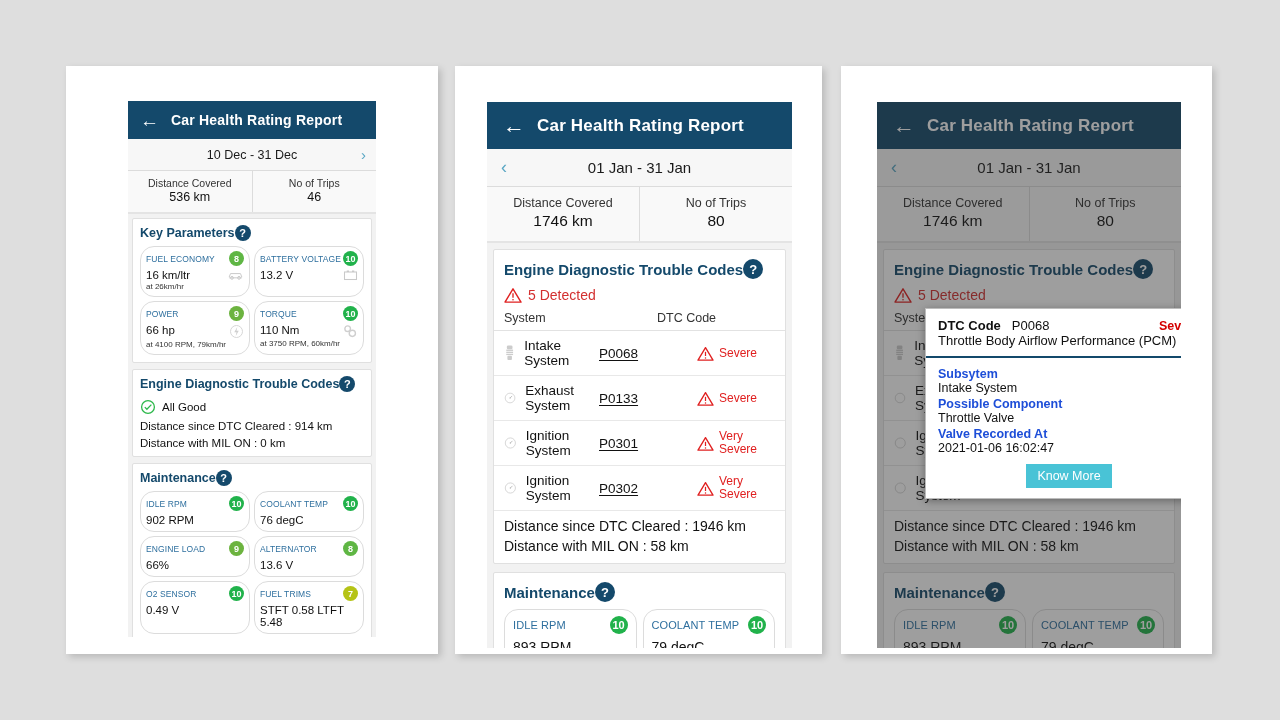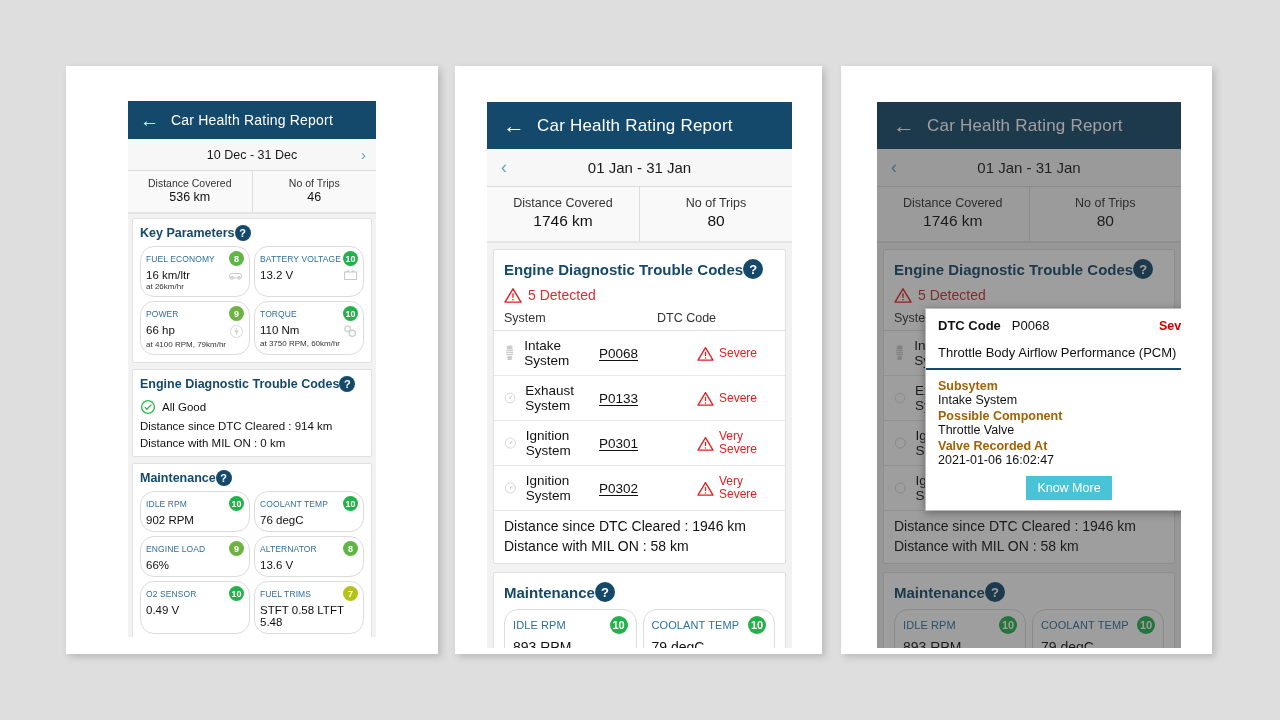--- a/index.html
+++ b/index.html
@@ -30,21 +30,21 @@
   .appbar {
     background: #14496b;
     color: #ffffff;
     display: flex; align-items: center;
     gap: 12px;
   }
   .appbar.sm { height: 38px; padding: 0 12px; }
   .appbar.md { height: 47px; padding: 0 16px; }
   .appbar .back { font-size: 19px; line-height: 1; color: #fff; }
   .appbar.md .back { font-size: 22px; }
-  .appbar .title { font-weight: normal; font-size: 14px; letter-spacing: .2px; }
+  .appbar .title { font-weight: bold; font-size: 14px; letter-spacing: .2px; }
   .appbar.md .title { font-size: 17px; }
 
   
   .datestrip {
     background: #f7f7f7;
     border-bottom: 1px solid #dcdcdc;
     display: flex; align-items: center;
     position: relative;
   }
   .datestrip.sm { height: 32px; padding: 0 10px; }
@@ -171,23 +171,23 @@
     left: 48px; top: 206px; width: 288px;
     background: #ffffff;
     border: 1px solid #bcbcbc;
     box-shadow: 0 2px 8px rgba(0,0,0,0.35);
   }
   .modal-head { padding: 9px 12px 8px; border-bottom: 2px solid #13496b; }
   .modal-line1 { display:flex; align-items:baseline; }
   .modal-line1 .k { font-weight:bold; font-size:13px; color:#111; }
   .modal-line1 .v { font-size:13px; color:#111; margin-left: 11px; }
   .modal-line1 .sev { margin-left:auto; color:#d40000; font-weight:bold; font-size:12.5px; }
-  .modal-desc { font-size:13px; color:#111; margin-top: 12px; }
+  .modal-desc { font-size:13px; color:#111; margin-top: 0; }
   .modal-body { padding: 9px 12px 10px; }
-  .mkey { font-weight:bold; font-size:12.5px; color:#a16207; }
+  .mkey { font-weight:bold; font-size:12.5px; color:#1d4ed8; }
   .mval { font-size:12.5px; color:#111; margin-bottom: 2px; }
   .know {
     display:block; margin: 9px auto 0;
     background:#49c3d6; color:#ffffff;
     border:none; font-size:12.5px;
     padding: 5px 11px;
     font-family:"Liberation Sans", sans-serif;
   }
 
   .clip { position:relative; overflow:hidden; }

